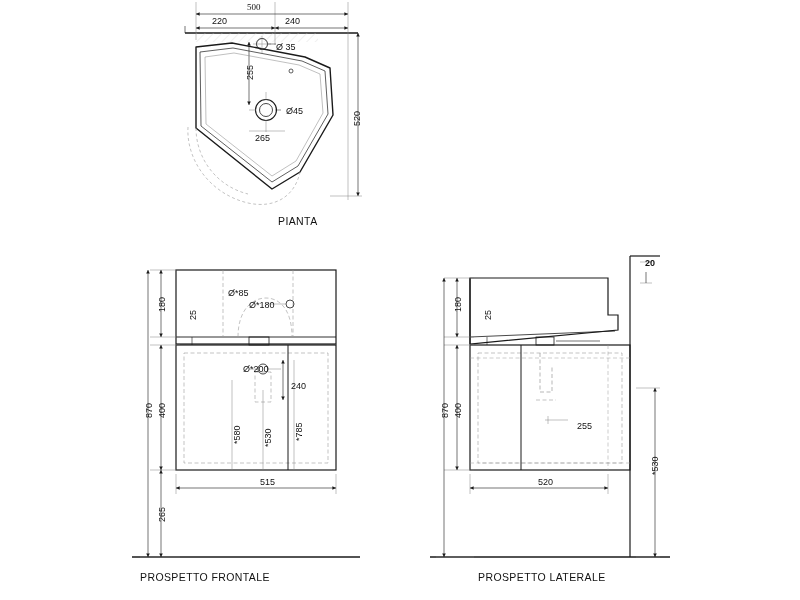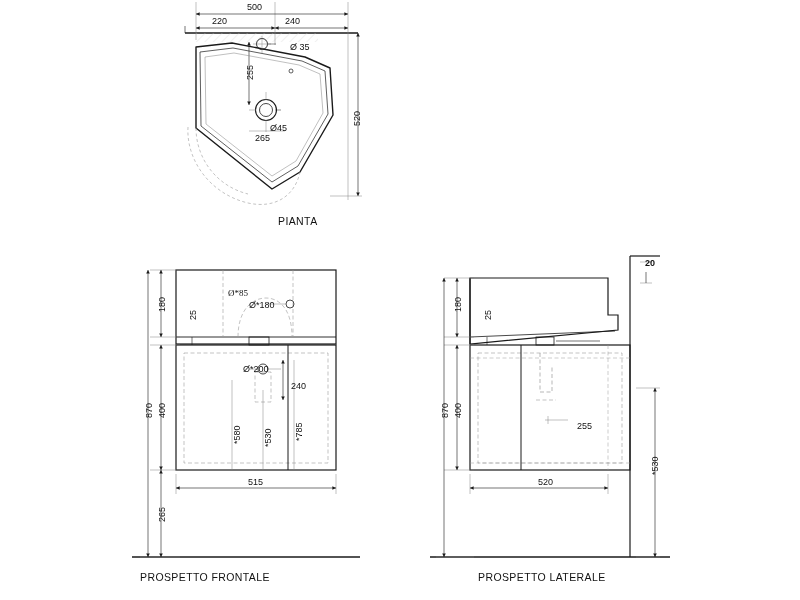--- a/index.html
+++ b/index.html
@@ -196,42 +196,42 @@
       <line x1="640" y1="262" x2="652" y2="262" stroke="#808080" stroke-width="0.5"></line>
       <line x1="640" y1="283" x2="652" y2="283" stroke="#808080" stroke-width="0.5"></line>
       <line x1="646" y1="272" x2="646" y2="283" stroke="#1a1a1a" stroke-width="0.6"></line>
     </g>
   </svg>
 
   <div class="view-caption" style="left:278px; top:215px;">PIANTA</div>
   <div class="view-caption" style="left:140px; top:571px;">PROSPETTO FRONTALE</div>
   <div class="view-caption" style="left:478px; top:571px;">PROSPETTO LATERALE</div>
 
-  <div class="dim-label" style="left:247px; top:2px;">500</div>
+  <div class="dim-label" style="left:247px; top:2px;font-family:Liberation Serif, serif;">500</div>
   <div class="dim-label" style="left:212px; top:16px;">220</div>
   <div class="dim-label" style="left:285px; top:16px;">240</div>
   <div class="dim-label rot" style="left:352px; top:126px;">520</div>
   <div class="dim-label rot" style="left:245px; top:80px;">255</div>
-  <div class="dim-label" style="left:290px; top:42px;text-align:center;">Ø 35</div>
-  <div class="dim-label" style="left:270px; top:106px;margin-top:17px;">Ø45</div>
+  <div class="dim-label" style="left:276px; top:42px;text-align:center;">Ø 35</div>
+  <div class="dim-label" style="left:286px; top:106px;">Ø45</div>
   <div class="dim-label" style="left:255px; top:133px;">265</div>
 
   <div class="dim-label rot" style="left:157px; top:312px;">180</div>
   <div class="dim-label rot" style="left:188px; top:320px;">25</div>
   <div class="dim-label rot" style="left:144px; top:418px;">870</div>
   <div class="dim-label rot" style="left:157px; top:418px;">400</div>
   <div class="dim-label rot" style="left:157px; top:522px;">265</div>
-  <div class="dim-label" style="left:228px; top:288px;font-family:Liberation Serif, serif;">Ø*85</div>
+  <div class="dim-label" style="left:228px; top:288px;">Ø*85</div>
   <div class="dim-label" style="left:249px; top:300px;">Ø*180</div>
   <div class="dim-label" style="left:243px; top:364px;">Ø*200</div>
   <div class="dim-label" style="left:291px; top:381px;">240</div>
   <div class="dim-label rot" style="left:232px; top:444px;">*580</div>
   <div class="dim-label rot" style="left:263px; top:447px;">*530</div>
   <div class="dim-label rot" style="left:294px; top:441px;">*785</div>
-  <div class="dim-label" style="left:248px; top:477px;">515</div>
+  <div class="dim-label" style="left:260px; top:477px;">515</div>
 
   <div class="dim-label" style="left:645px; top:258px;font-weight:bold;">20</div>
   <div class="dim-label rot" style="left:453px; top:312px;">180</div>
   <div class="dim-label rot" style="left:483px; top:320px;">25</div>
   <div class="dim-label rot" style="left:440px; top:418px;">870</div>
   <div class="dim-label rot" style="left:453px; top:418px;">400</div>
   <div class="dim-label" style="left:577px; top:421px;">255</div>
   <div class="dim-label" style="left:538px; top:477px;">520</div>
   <div class="dim-label rot" style="left:650px; top:475px;">*530</div>
 

